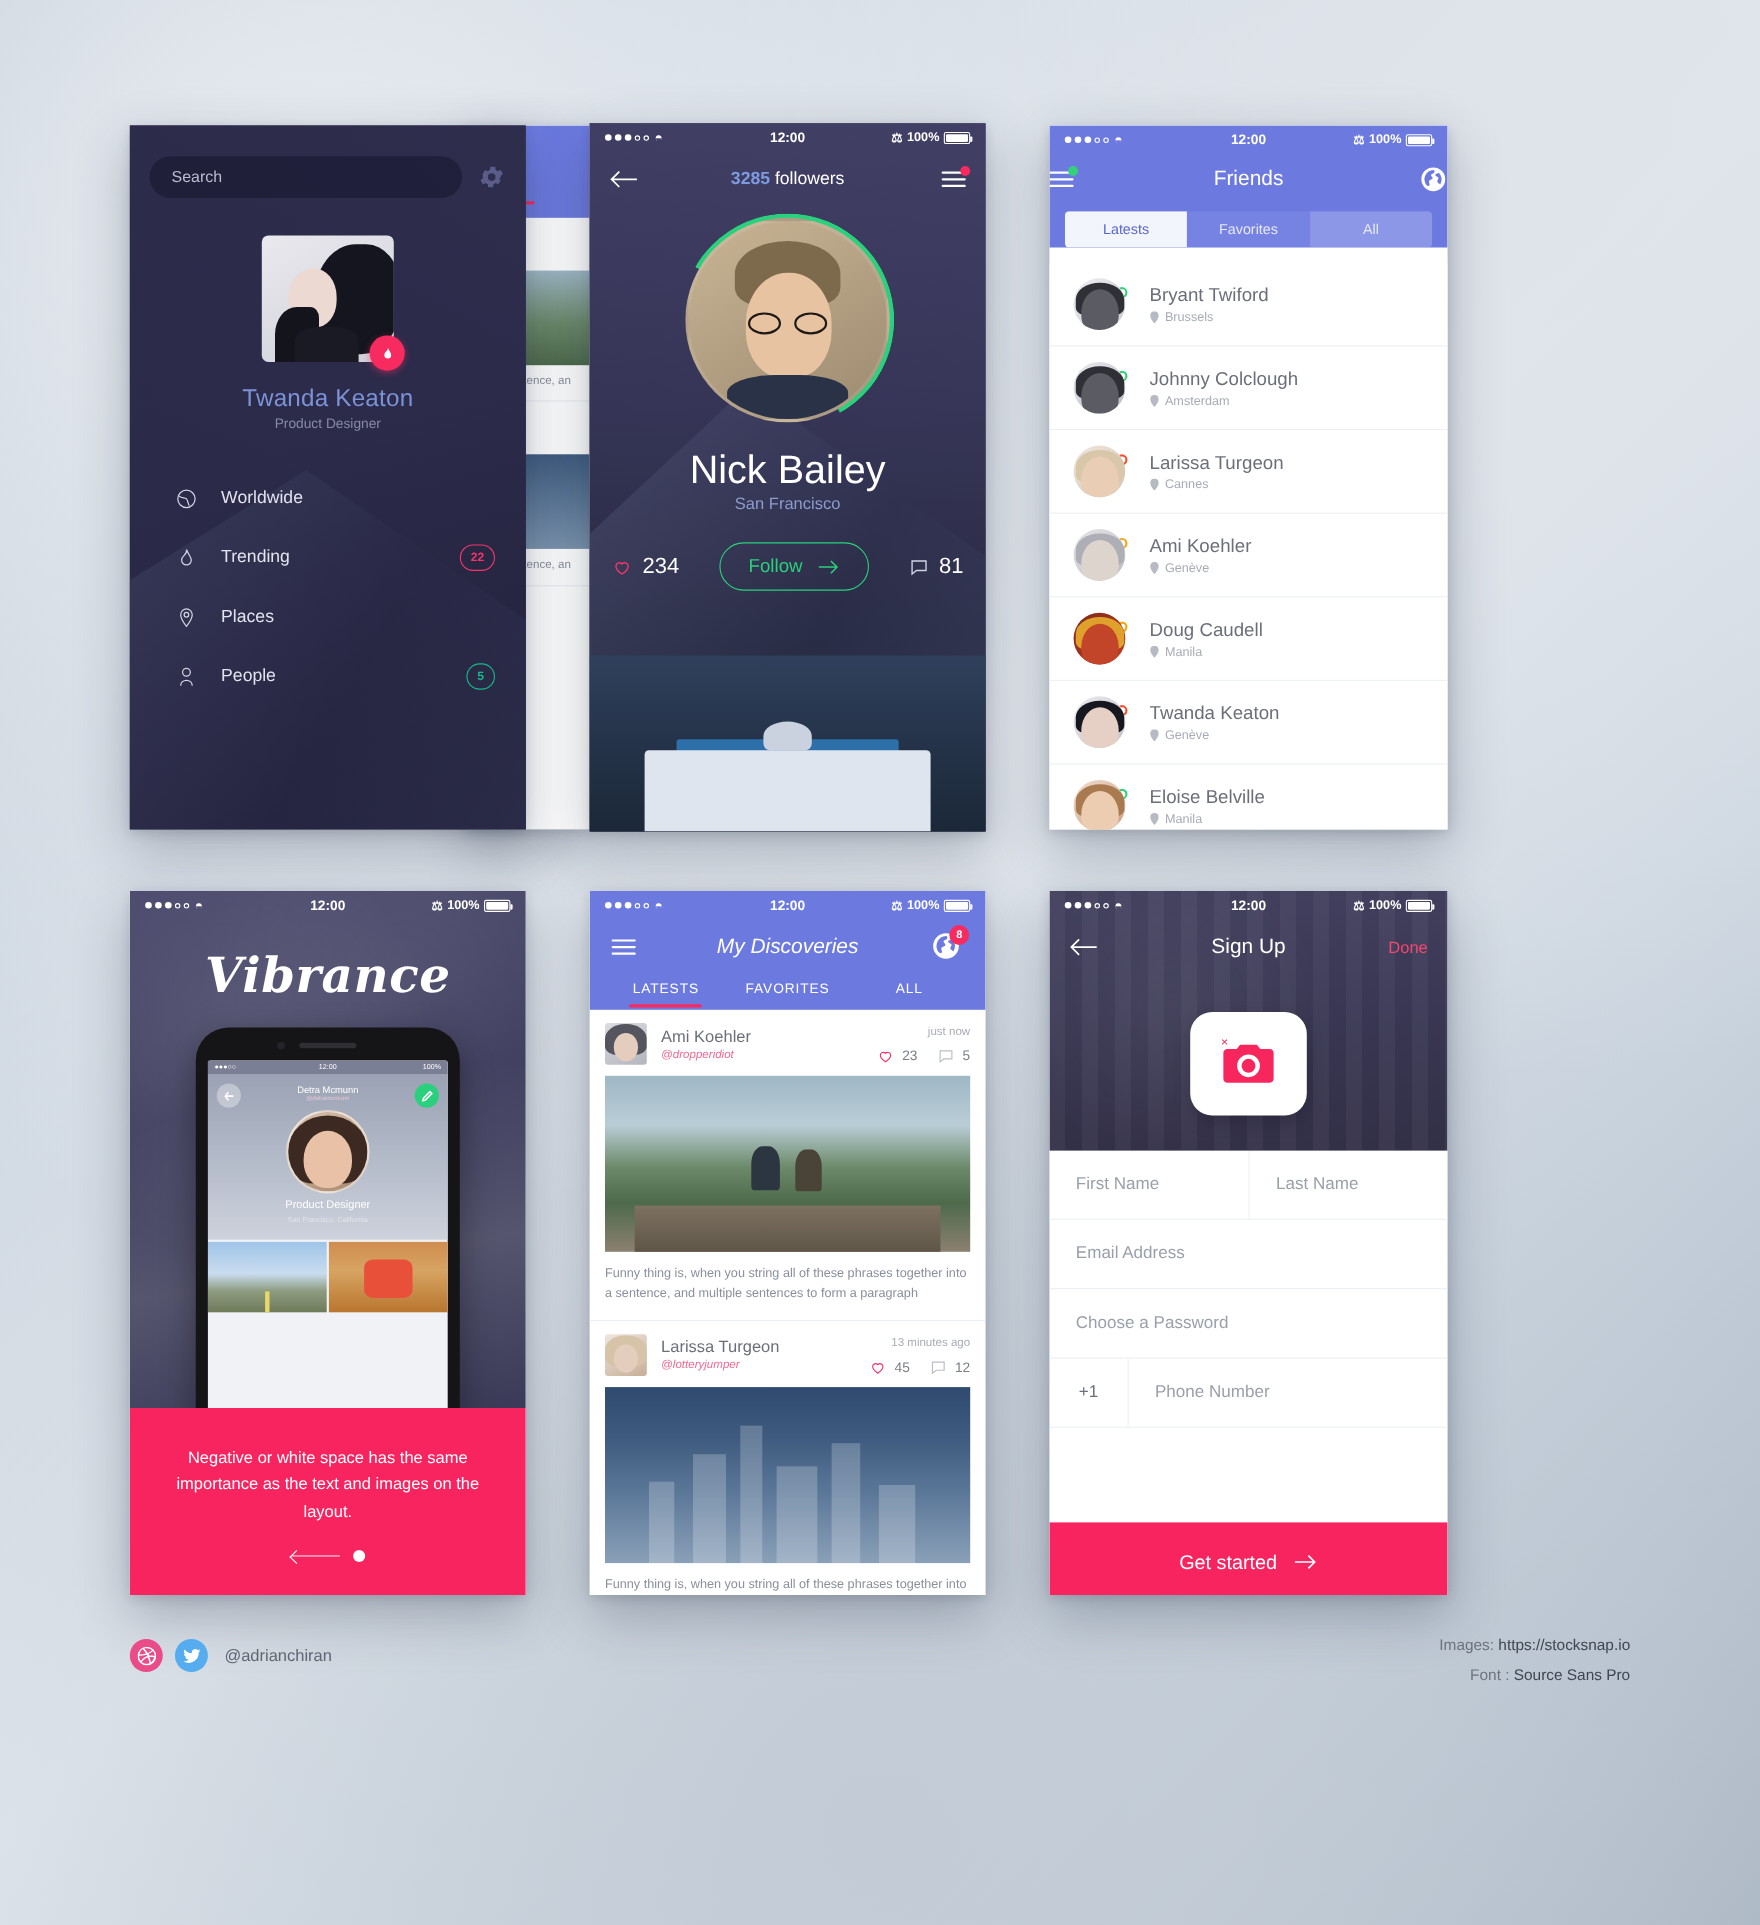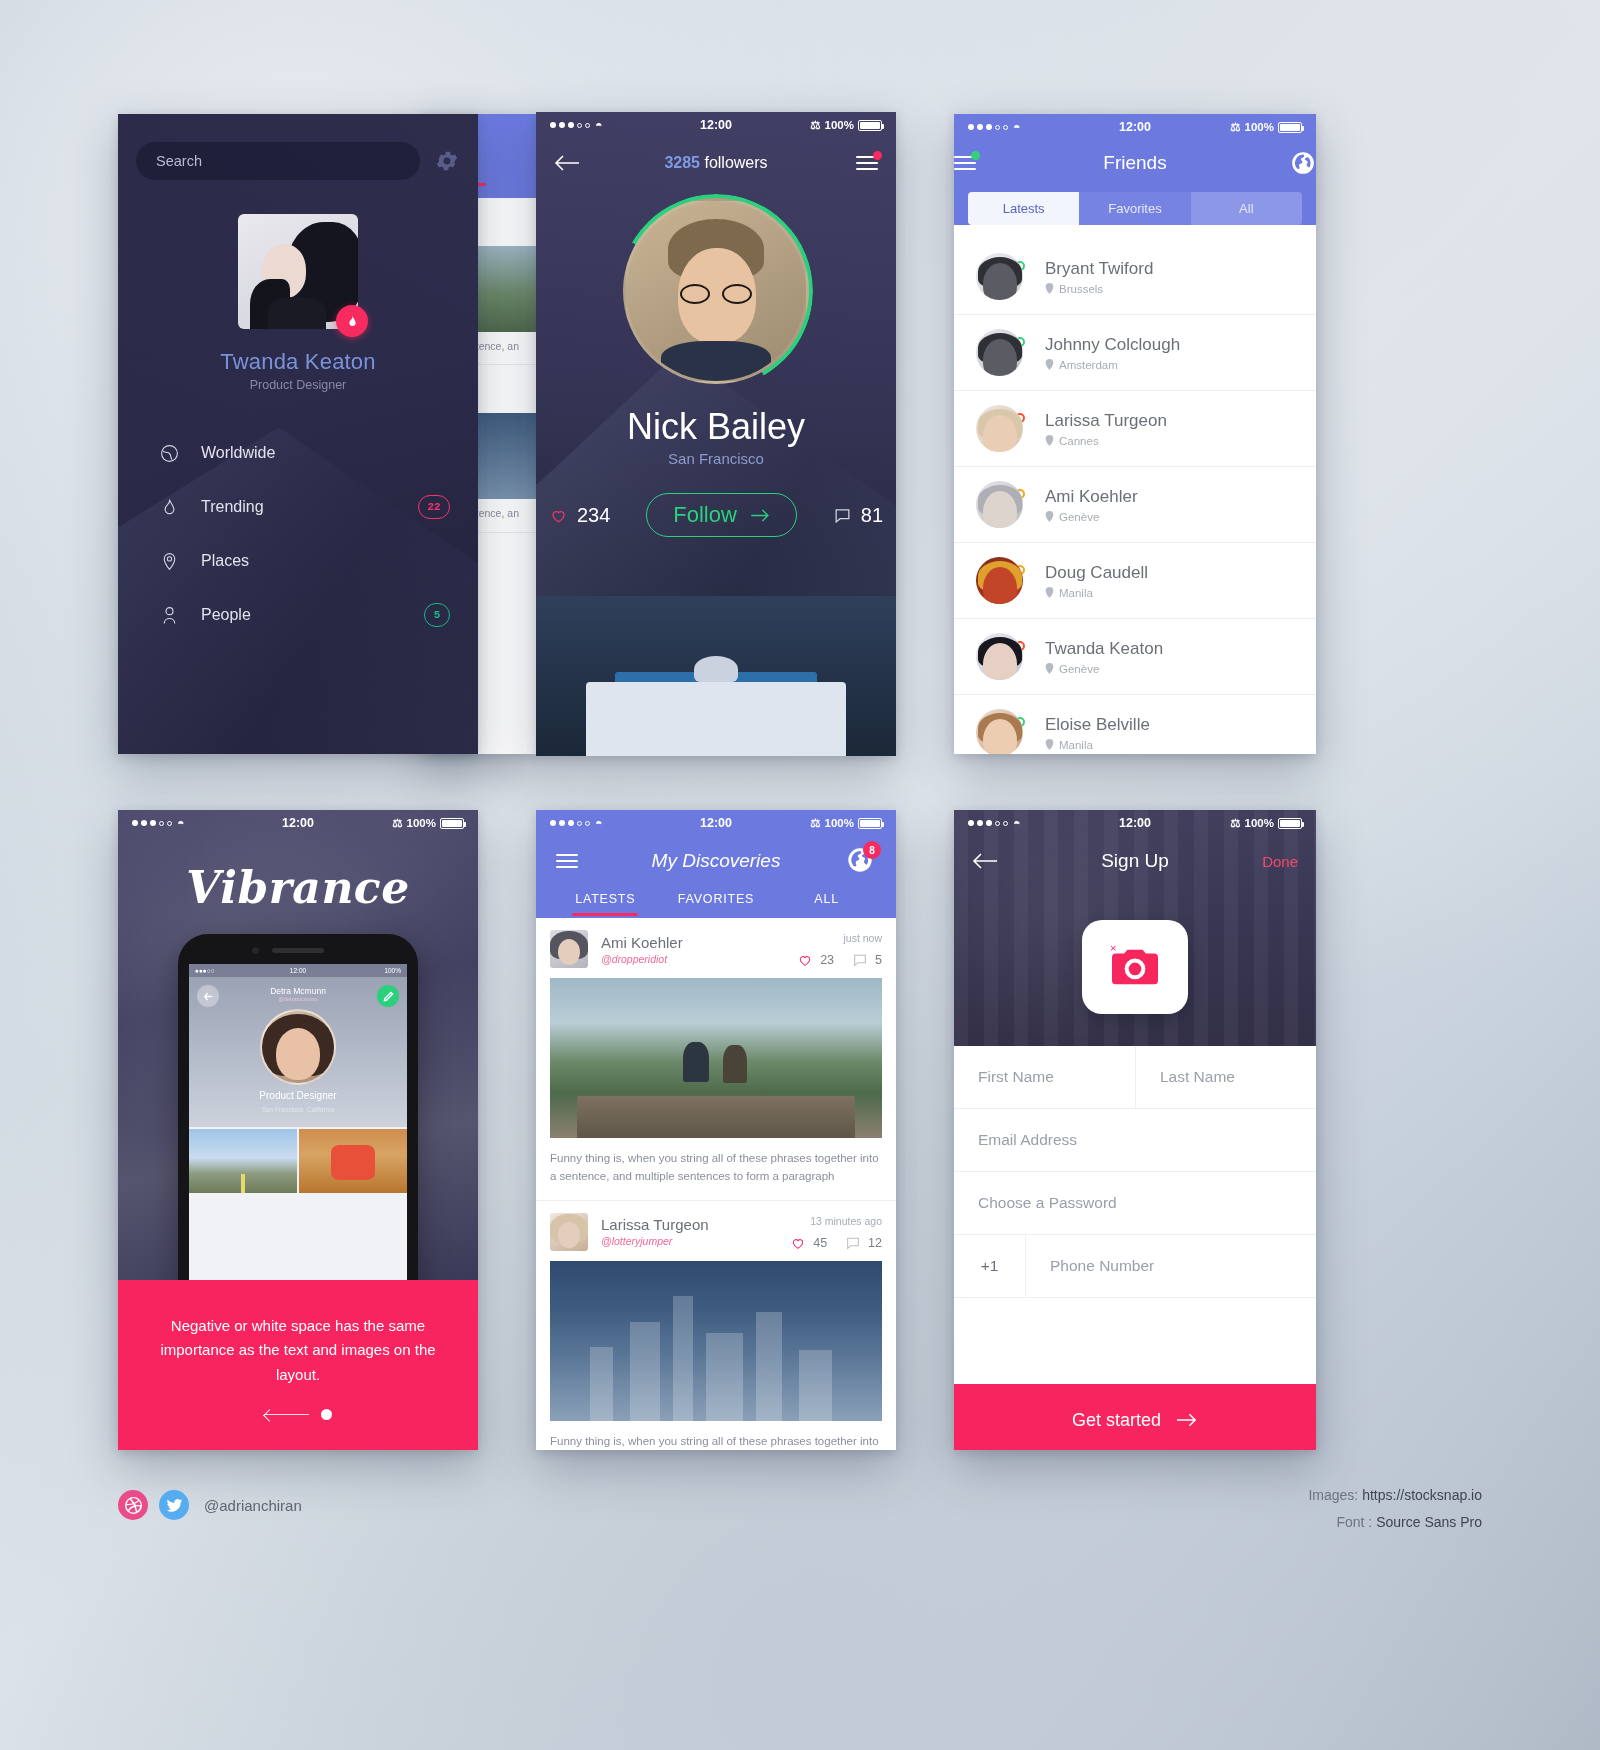--- a/index.html
+++ b/index.html
@@ -73,21 +73,21 @@
   .flame-badge svg { width:15px; height:15px; fill:#fff; }
   .pname { text-align:center; margin-top:20px; font-size:22px; color:#7b93d6; font-weight:300; letter-spacing:.2px; }
   .prole { text-align:center; margin-top:3px; font-size:12.5px; color:#878aa6; }
   .menu { margin-top:34px; }
   .mrow { display:flex; align-items:center; padding:0 0 0 38px; height:54px; position:relative; }
   .mrow .micon { width:26px; height:26px; display:flex; align-items:center; justify-content:center; }
   .mrow .micon svg { width:21px; height:21px; stroke:#d2d3e2; fill:none; stroke-width:1.3; }
   .mrow .mlabel { margin-left:19px; font-size:16px; color:#e2e3ee; font-weight:300; }
   .badge-c {
     position:absolute; right:28px; min-width:32px; height:24px; border-radius:12px;
-    display:flex; align-items:center; justify-content:center; font-size:11px; font-weight:bold;font-family:Liberation Mono, monospace;
+    display:flex; align-items:center; justify-content:center; font-size:11px; font-weight:bold;
   }
   .badge-pink { border:1.6px solid #f3356b; color:#f3356b; }
   .badge-green { border:1.6px solid #17b98a; color:#17b98a; min-width:26px; }
 
   
   #s1peek { left:424px; top:114px; width:112px; height:640px; background:#fff; }
   #s1peek .pk-head { height:84px; background:#6c7ae0; position:relative; }
   .burger { width:22px; height:15px; position:relative; }
   .burger i { position:absolute; left:0; width:100%; height:2.4px; background:#fff; border-radius:2px; }
   .burger i:nth-child(1){top:0;} .burger i:nth-child(2){top:6.3px;} .burger i:nth-child(3){top:12.6px;}
@@ -142,21 +142,21 @@
   .glass2 span:first-child{left:0;} .glass2 span:last-child{right:0;}
   .suit2{position:absolute;left:50%;bottom:0;margin-left:-55px;width:110px;height:40px;background:#2a3247;border-radius:40% 40% 0 0;}
   #s2 .bname { position:relative; z-index:3; text-align:center; margin-top:22px; font-size:36px; color:#fff; font-weight:300; }
   #s2 .bcity { position:relative; z-index:3; text-align:center; margin-top:2px; font-size:15px; color:#8c9ccd; font-weight:300; }
   #s2 .actions { position:relative; z-index:3; display:flex; align-items:center; justify-content:center; gap:36px; margin-top:26px; }
   .stat { display:flex; align-items:center; gap:9px; color:#fff; font-size:20px; }
   .stat svg { width:19px; height:19px; fill:none; stroke-width:1.6; }
   .follow-btn {
     border:1.6px solid #2bd07d; color:#2bd07d; border-radius:22px; height:44px;
     display:flex; align-items:center; justify-content:center; gap:14px; padding:0 26px;
-    font-size:22px; font-weight:300;
+    font-size:17px; font-weight:300;
   }
   .follow-btn svg{width:19px;height:13px;stroke:#2bd07d;fill:none;stroke-width:1.5;}
 
   
   #s3 { left:954px; top:114px; width:362px; height:640px; }
   #s3 .head { background:#6c7ae0; padding-bottom:0; }
   #s3 .navbar { height:46px; display:flex; align-items:center; padding:0 0; position:relative; }
   #s3 .nav-title { position:absolute; left:0; right:0; text-align:center; font-size:19px; color:#fff; font-weight:300; }
   .burger-green { position:relative; }
   .burger-green .gdot{position:absolute;right:-4px;top:-5px;width:9px;height:9px;border-radius:50%;background:#35d07a;}

